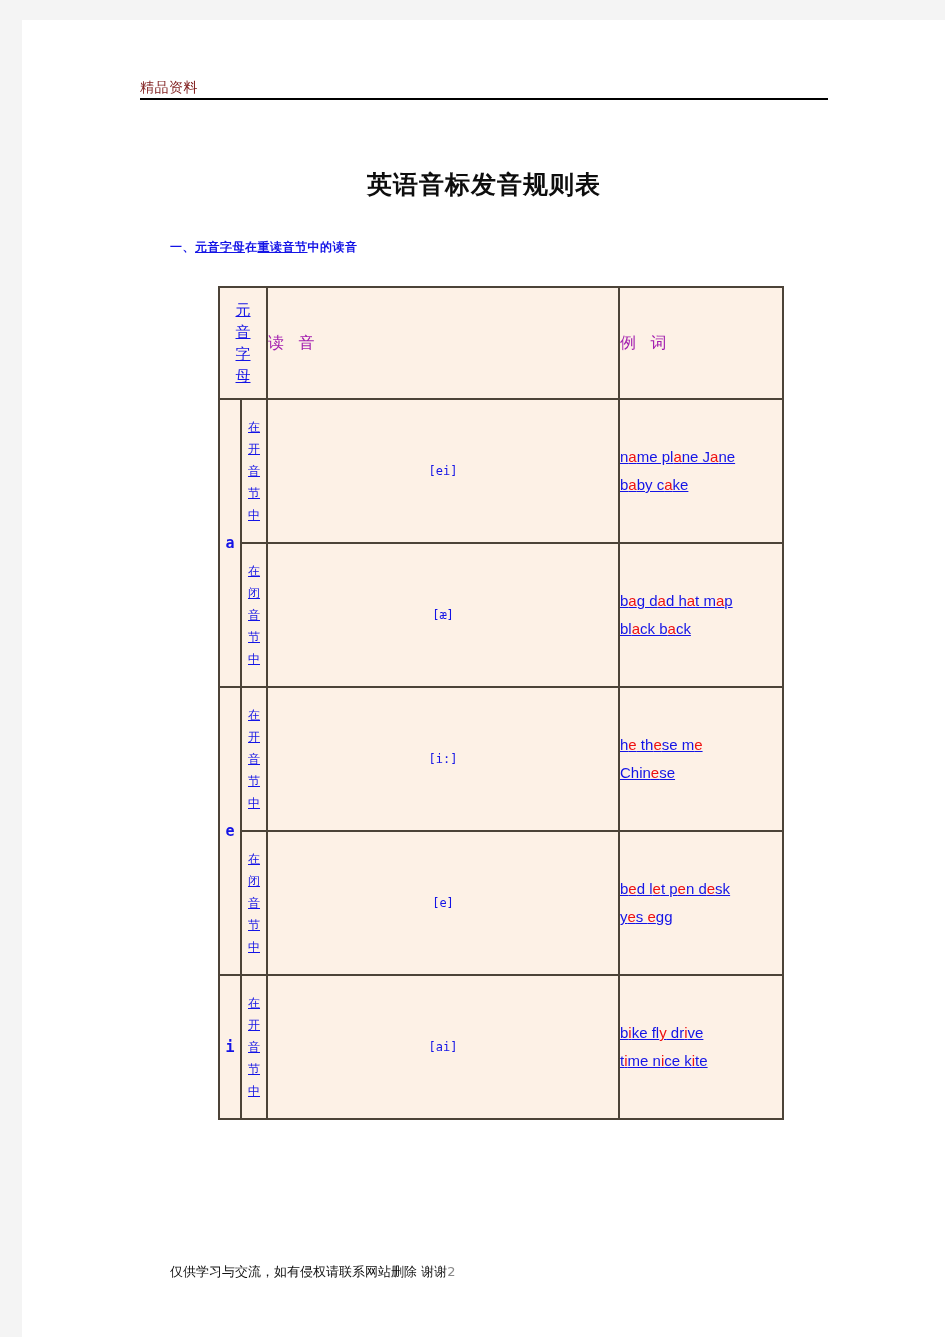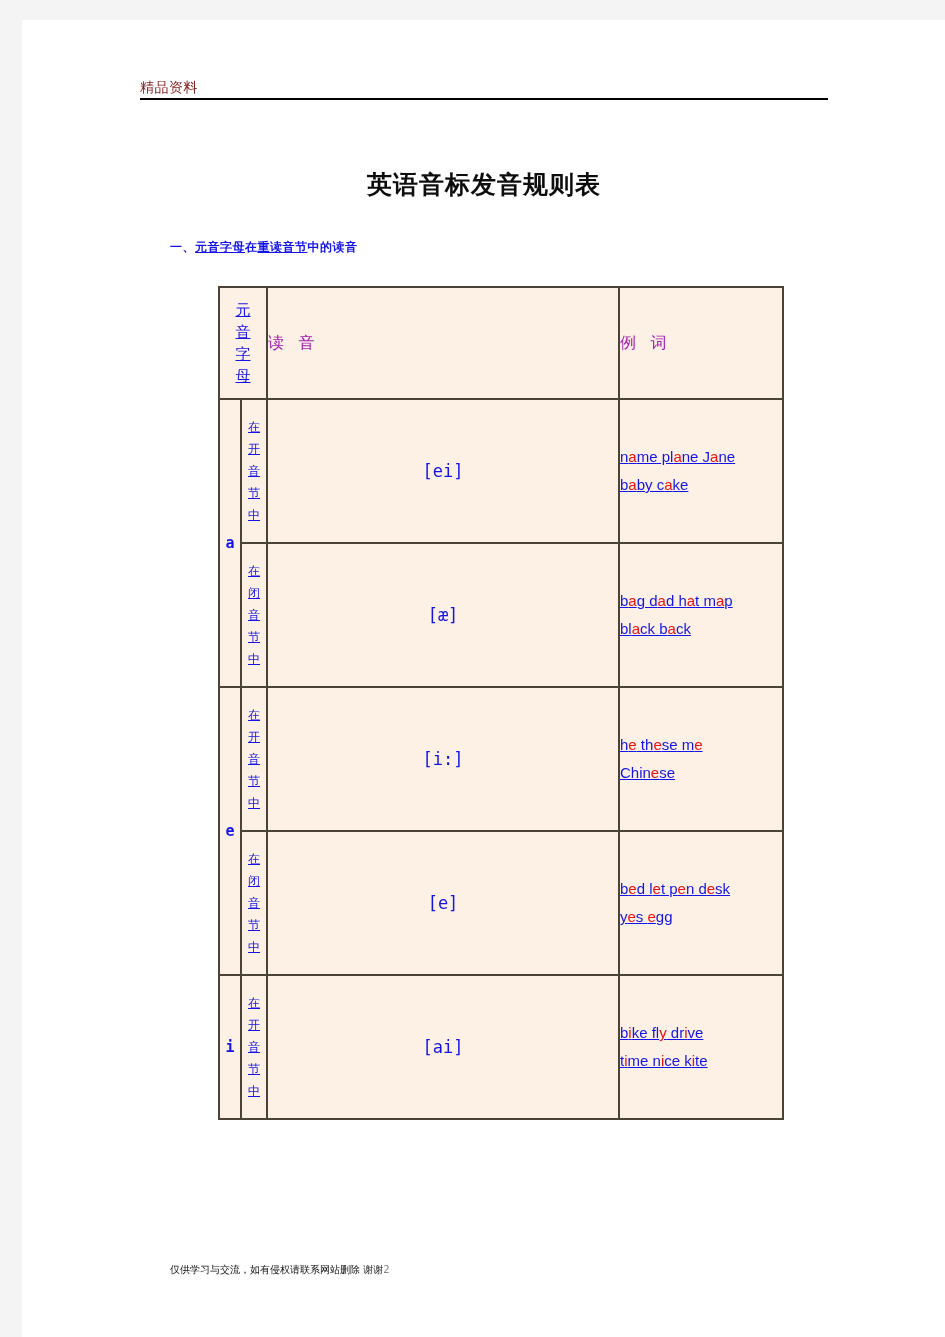--- a/index.html
+++ b/index.html
@@ -131,21 +131,21 @@
     font-family: Liberation Sans, sans-serif;
     font-size: 16px;
     color: #a21caf;
     letter-spacing: 5px;
   }
 
   
   .sound-cell {
     text-align: center;
     font-family: "DejaVu Sans Mono", monospace;
-    font-size: 17px;
+    font-size: 12px;
     color: #1414e6;
   }
 
   
   .example-cell {
     padding: 0 4px 0 6px;
     font-family: Liberation Sans, sans-serif;
     font-size: 15px;
     color: #1414e6;
     line-height: 28px;
@@ -156,21 +156,21 @@
     white-space: nowrap;
   }
   .example-line .v { color: #ee1111; }
 
   
   .doc-footer {
     position: absolute;
     left: 148px;
     top: 1243px;
     font-family: "DejaVu Sans", sans-serif;
-    font-size: 10px;
+    font-size: 13px;
     color: #111111;
     white-space: nowrap;
   }
   .doc-footer .pagenum {
     color: #888888;
   }
 </style>
 </head>
 <body>
 

